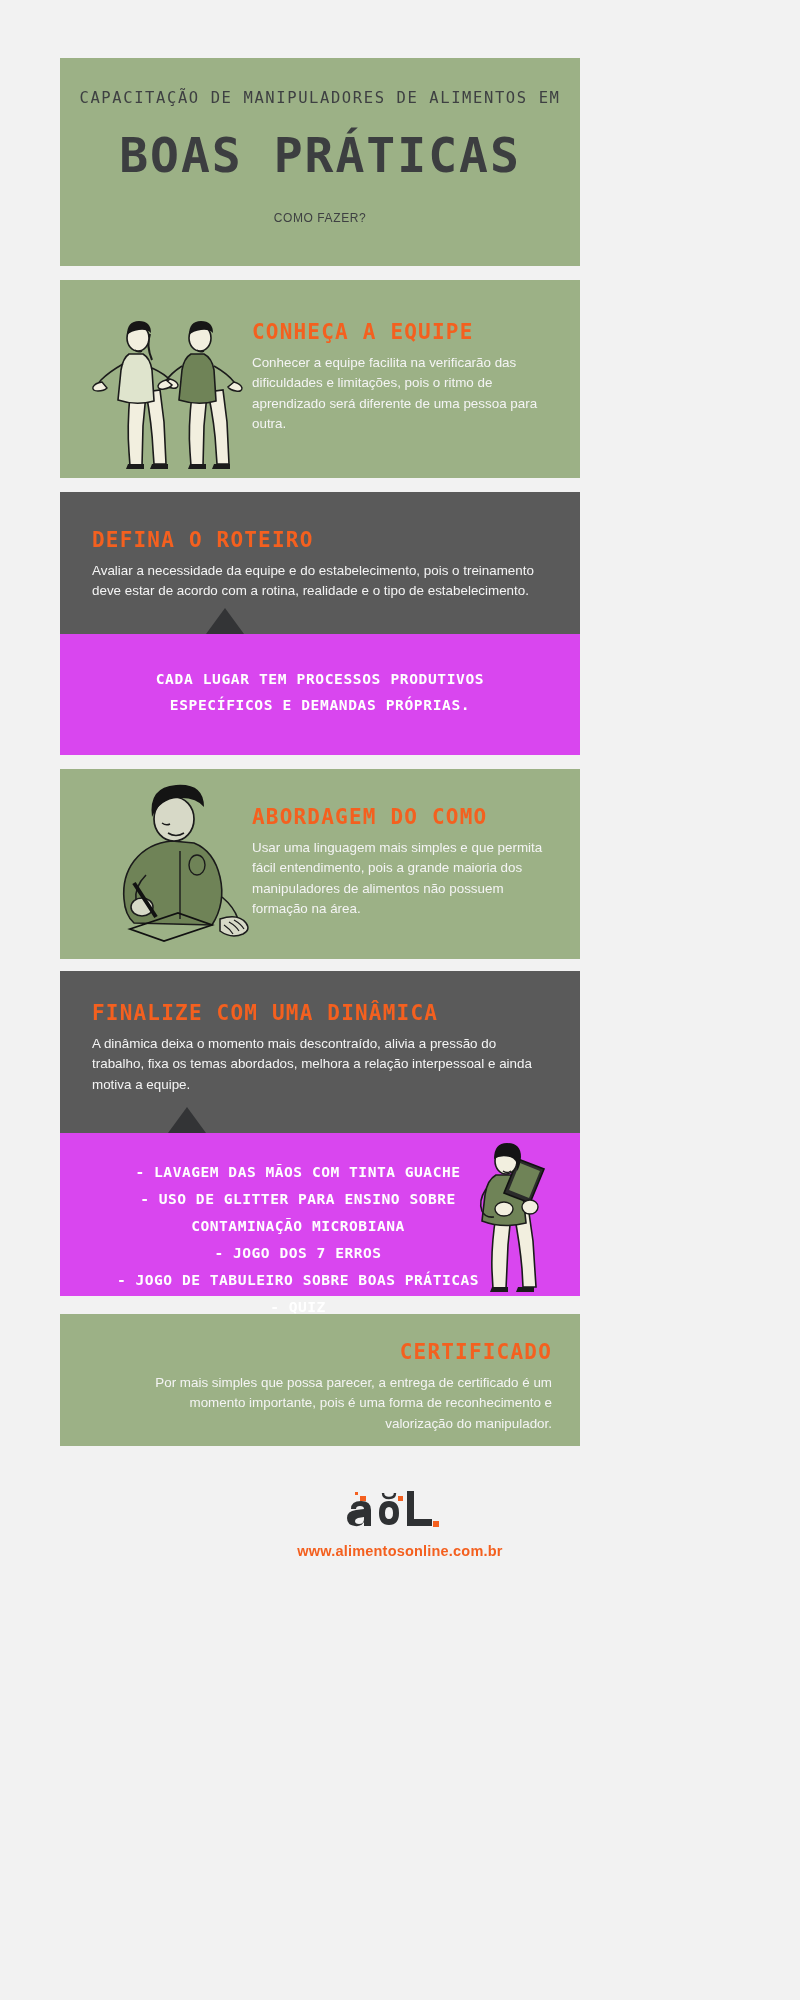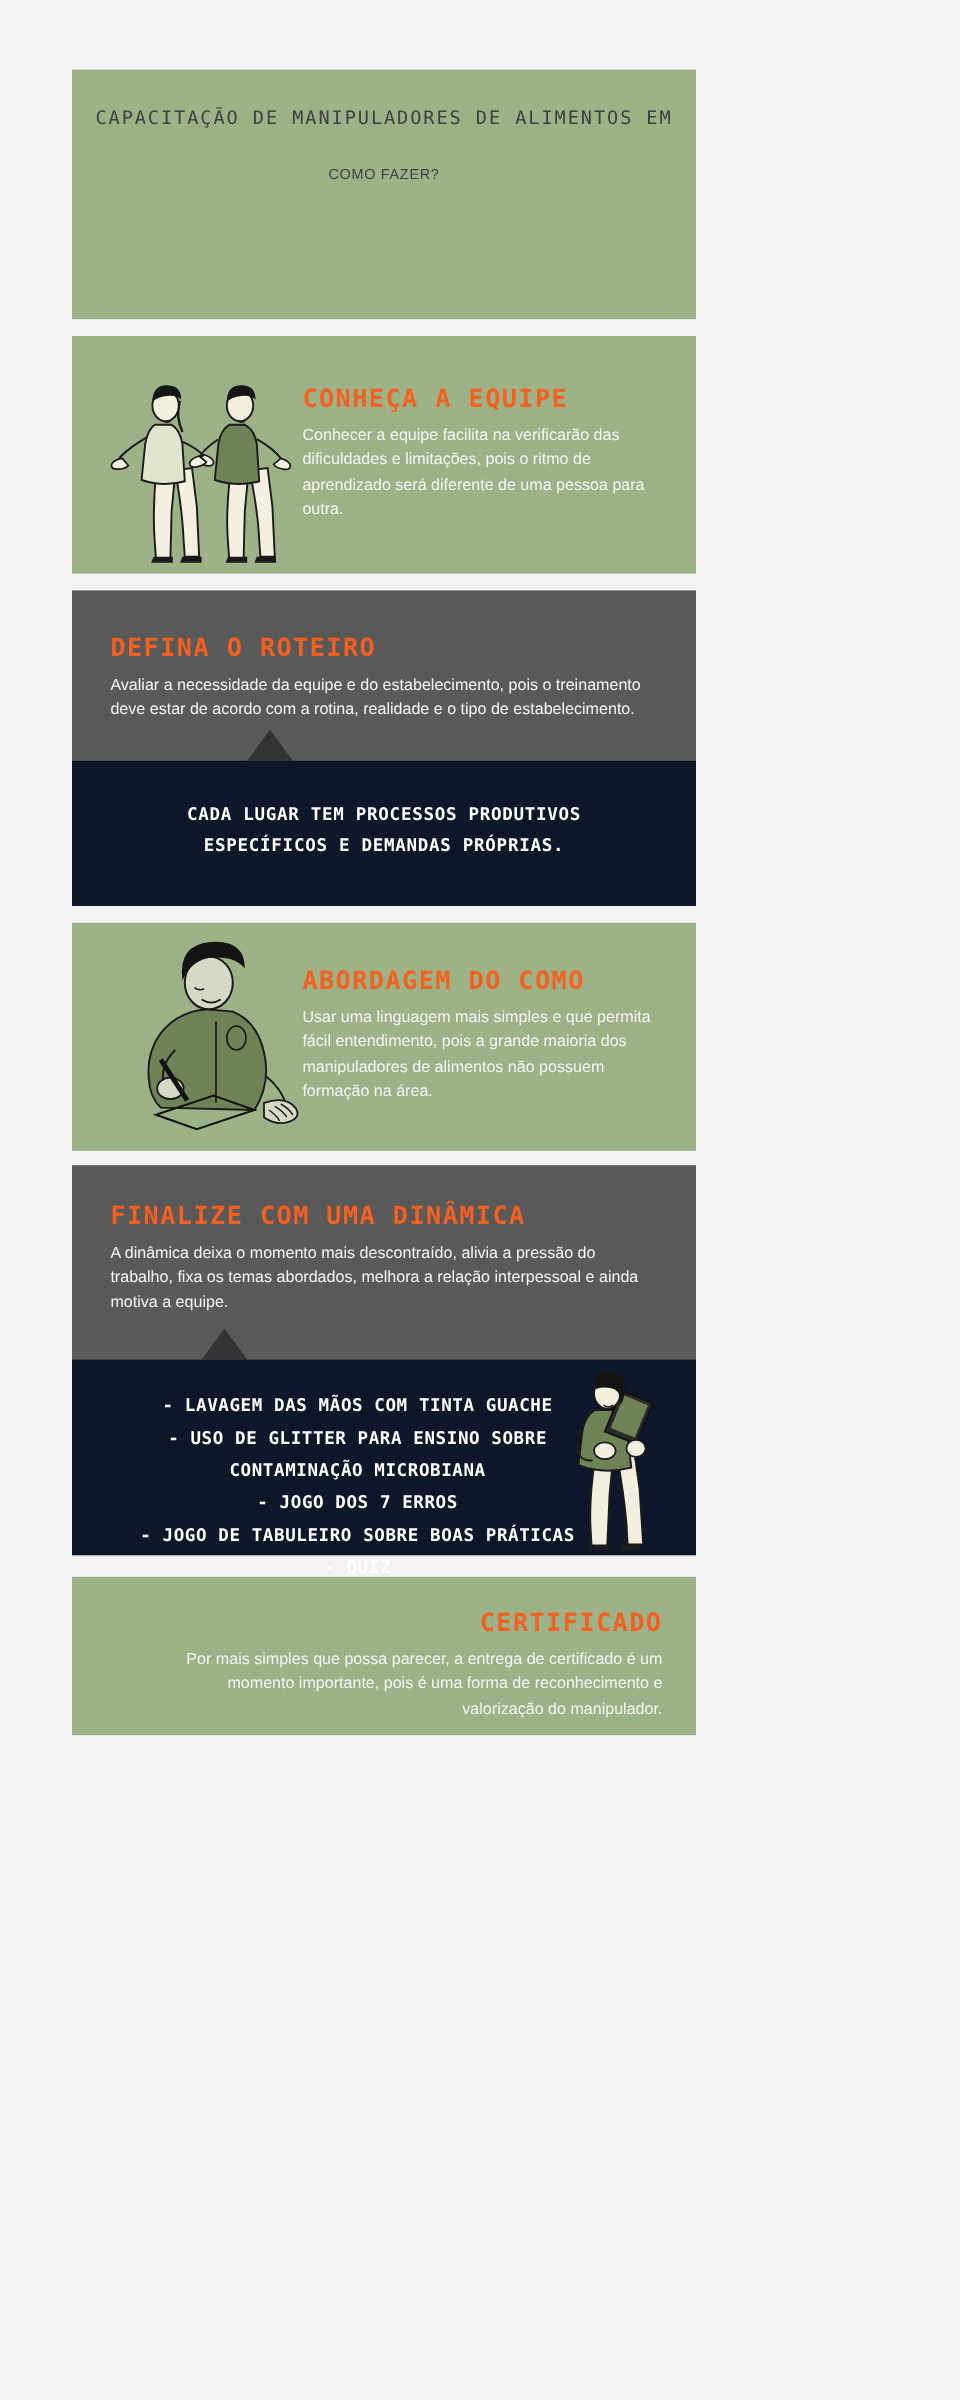--- a/index.html
+++ b/index.html
@@ -54,21 +54,21 @@
   }
 
   
   .card {
     position: absolute;
     left: 60px;
     width: 520px;
   }
   .card.green { background: #9cb186; }
   .card.dark  { background: #5a5a5a; }
-  .inner-dark { background: #0f172a; }
+  .inner-dark { background: #d946ef; }
 
   .sec-title {
     font-family: "DejaVu Sans Mono", monospace;
     font-weight: bold;
     font-size: 21px;
     letter-spacing: 1.2px;
     color: #f4601f;
   }
   .sec-body {
     font-family: "Liberation Sans", sans-serif;
@@ -118,20 +118,21 @@
   }
   .illus { position: absolute; }
 </style>
 </head>
 <body>
 
 <div class="page">
 
   <div class="hero">
     <div class="hero-kicker">CAPACITAÇÃO DE MANIPULADORES DE ALIMENTOS EM</div>
+    <div class="hero-title">BOAS PRÁTICAS</div>
     <div class="hero-sub">COMO FAZER?</div>
   </div>
 
   <div class="card green" style="top:280px; height:198px;">
 
     <svg class="illus" style="left:18px; top:22px;" width="200" height="168" viewBox="0 0 200 168">
 
       <path d="M74 58 q-6 -14 -2 -26" stroke="#1b1b1b" stroke-width="2" fill="none"></path>
 
       <path d="M52 92 q-3 34 -1 58 l1 14 h12 l1 -40 3 -32 z" fill="#f2efdf" stroke="#1b1b1b" stroke-width="1.6"></path>
@@ -253,14 +254,33 @@
     </div>
   </div>
 
   <div class="card green" style="top:1314px; height:132px;">
     <div style="position:absolute; left:80px; top:26px; width:412px; text-align:right;">
       <div class="sec-title">CERTIFICADO</div>
       <div class="sec-body">Por mais simples que possa parecer, a entrega de certificado é um momento importante, pois é uma forma de reconhecimento e valorização do manipulador.</div>
     </div>
   </div>
 
+  <div class="footer" style="top:1487px;">
+    <svg width="118" height="52" viewBox="0 0 118 52" style="display:block;margin:0 auto 4px auto;">
+
+      <path d="M10 22 q0 -8 10 -8 q10 0 10 9 v16 h-7 v-4 q-3 5 -9 4 q-8 -1 -8 -8 q0 -7 9 -8 l8 -1 q0 -3 -4 -3 q-4 0 -4 3 z
+               M23 30 l-6 1 q-3 1 -3 3 q0 3 4 3 q5 0 5 -5 z" fill="#2f3133"></path>
+
+      <path d="M48 14 q10 0 10 12 q0 12 -10 12 q-10 0 -10 -12 q0 -12 10 -12 z
+               M48 20 q-4 0 -4 6 q0 6 4 6 q4 0 4 -6 q0 -6 -4 -6 z" fill="#2f3133"></path>
+      <path d="M42 6 q0 5 6 5 q6 0 6 -5" stroke="#2f3133" stroke-width="2.4" fill="none"></path>
+
+      <path d="M66 4 h7 v28 h18 v7 h-25 z" fill="#2f3133"></path>
+
+      <rect x="19" y="9" width="6" height="5" fill="#f4601f"></rect>
+      <rect x="14" y="5" width="3" height="3" fill="#f4601f"></rect>
+      <rect x="57" y="9" width="5" height="5" fill="#f4601f"></rect>
+      <rect x="92" y="34" width="6" height="6" fill="#f4601f"></rect>
+    </svg>
+    <div class="site">www.alimentosonline.com.br</div>
+  </div>
 
 </div>
 
 </body></html>

